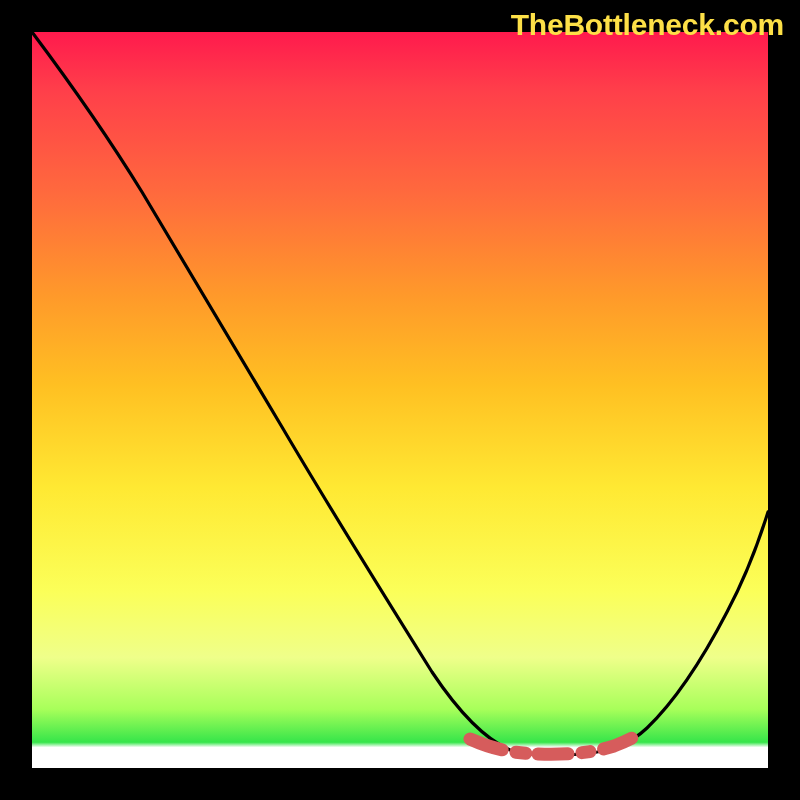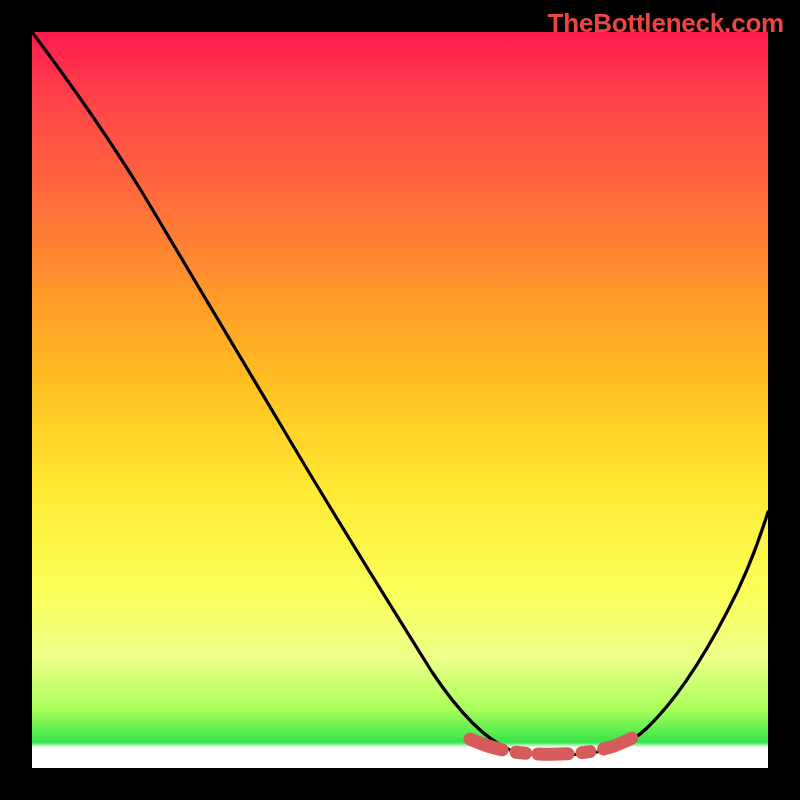--- a/index.html
+++ b/index.html
@@ -52,22 +52,22 @@
     left: 0;
     top: 0;
     width: 736px;
     height: 736px;
     pointer-events: none;
   }
   .watermark {
     position: absolute;
     top: 8px;
     right: 16px;
-    color: #ef4444;
-    font-size: 26px;
+    color: #fde047;
+    font-size: 30px;
     font-weight: 600;
     letter-spacing: -0.2px;
   }
 </style>
 </head>
 <body>
 
 <div class="frame">
 
   <div class="plot-area">

